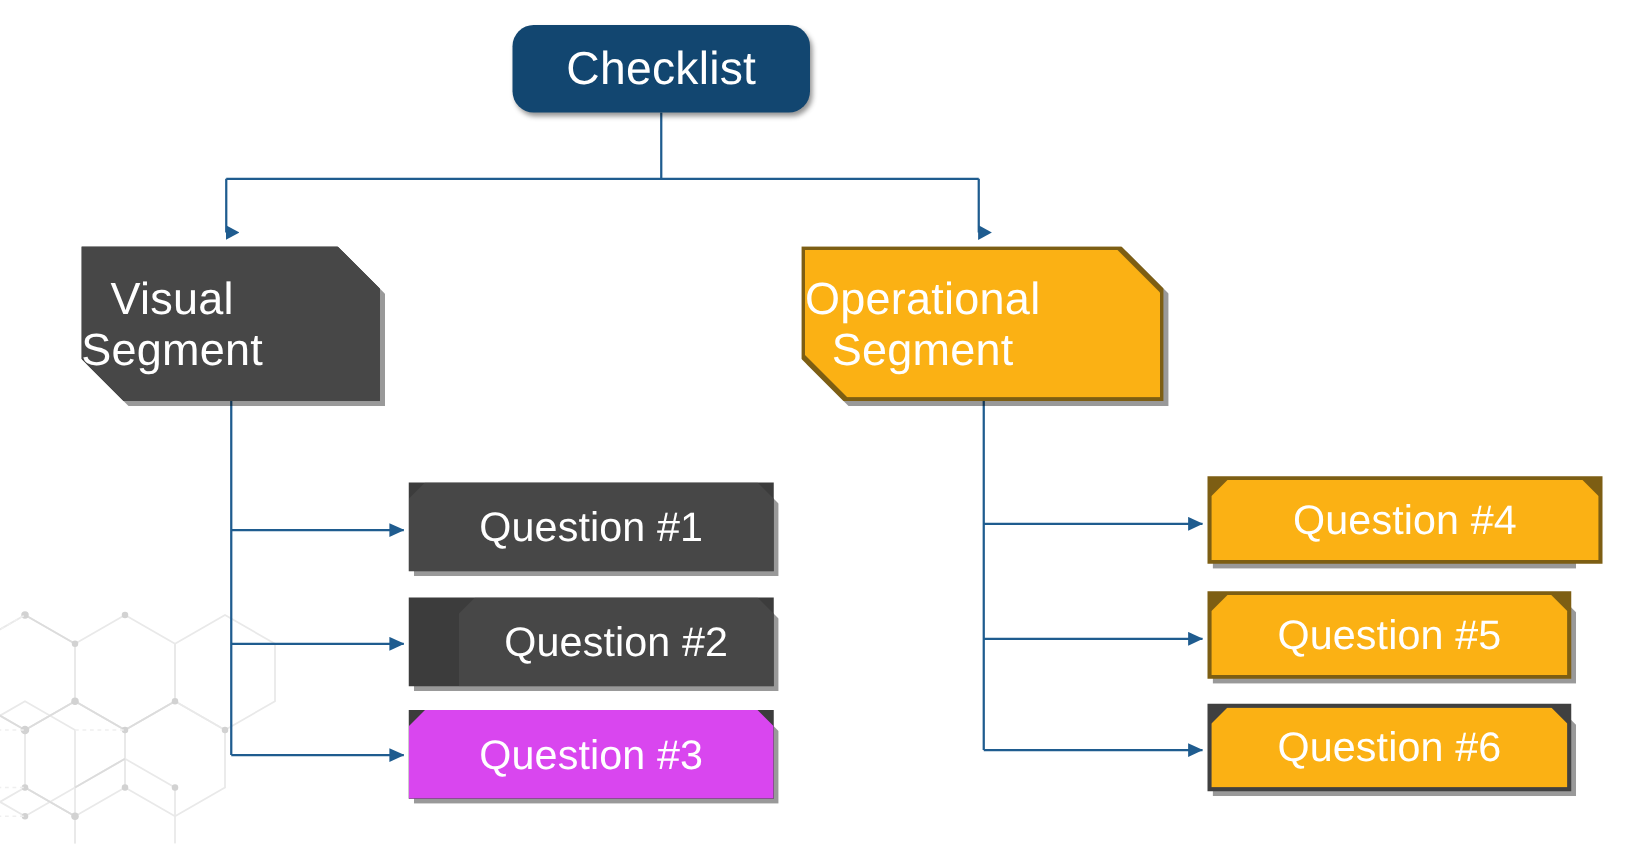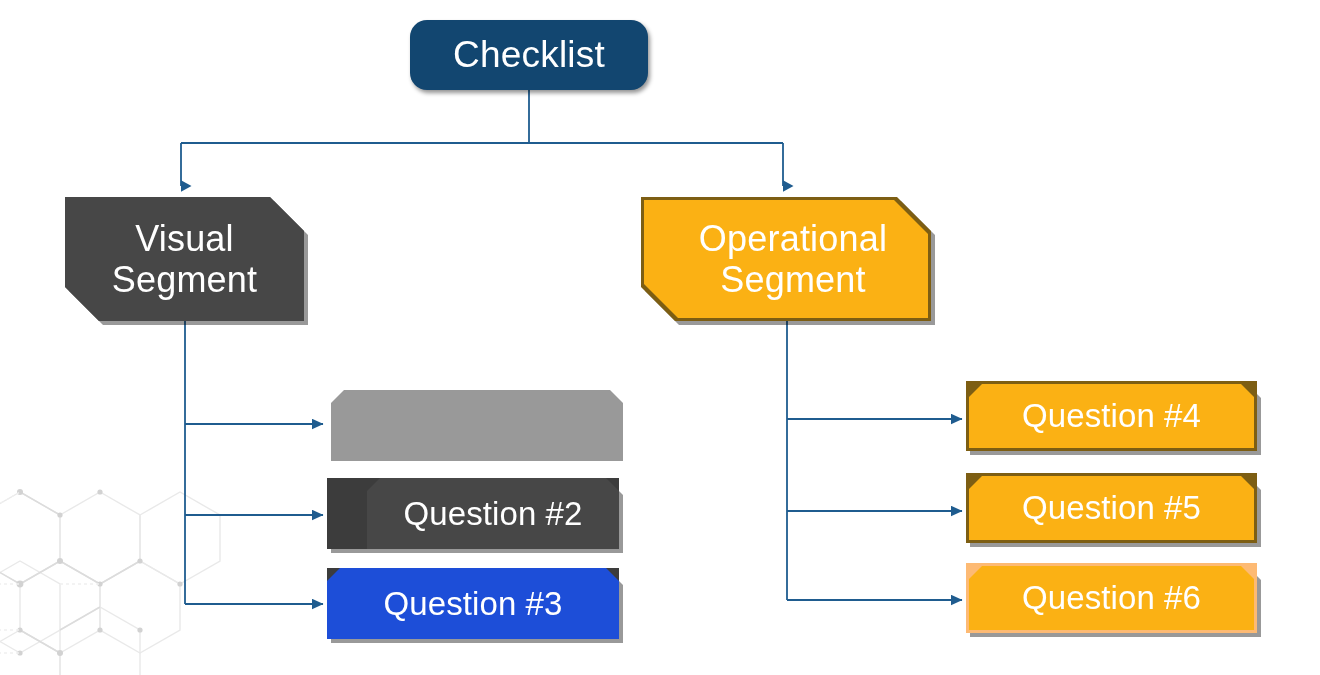--- a/index.html
+++ b/index.html
@@ -56,21 +56,20 @@
   .node-segment {
     font-size: 36px;
     letter-spacing: 0.2px;
     clip-path: polygon(0 0, calc(100% - 34px) 0, 100% 34px, 100% 100%, 34px 100%, 0 calc(100% - 34px));
   }
   .node-segment .seg-inner {
     position: absolute;
     inset: 0;
     display: flex;
     align-items: center;
-    justify-content: center;
     clip-path: polygon(0 0, calc(100% - 34px) 0, 100% 34px, 100% 100%, 34px 100%, 0 calc(100% - 34px));
   }
   .seg-shadow {
     position: absolute;
     box-sizing: border-box;
     background: rgba(0,0,0,0.40);
     clip-path: polygon(0 0, calc(100% - 34px) 0, 100% 34px, 100% 100%, 34px 100%, 0 calc(100% - 34px));
   }
   
   .node-question {
@@ -186,56 +185,61 @@
   <div class="seg-shadow" style="left:69px; top:201px; width:239px; height:124px;"></div>
   <div class="node node-segment" style="left:65px; top:197px; width:239px; height:124px; background:#3C3C3C;">
     <div class="seg-inner" style="background:#474747;">
       <span class="node-label">Visual
 Segment</span>
     </div>
   </div>
 
   <div class="seg-shadow" style="left:645px; top:201px; width:290px; height:124px;"></div>
   <div class="node node-segment" style="left:641px; top:197px; width:290px; height:124px; background:#7D5E13;">
-    <div class="seg-inner" style="background:#FBB114; top:3px; left:3px; right:3px; bottom:3px;padding-left:14px;">
+    <div class="seg-inner" style="background:#FBB114; top:3px; left:3px; right:3px; bottom:3px;">
       <span class="node-label">Operational
 Segment</span>
     </div>
   </div>
 
   <div class="q-shadow" style="left:331px; top:390px; width:292px; height:71px;"></div>
+  <div class="node node-question" style="left:327px; top:386px; width:292px; height:71px; background:#3C3C3C;">
+    <div class="q-inner" style="background:#474747;">
+      <span class="node-label">Question #1</span>
+    </div>
+  </div>
 
   <div class="q-shadow" style="left:331px; top:482px; width:292px; height:71px;"></div>
   <div class="node node-question" style="left:327px; top:478px; width:292px; height:71px; background:#3C3C3C;">
     <div class="q-inner" style="background:#474747;margin-left:40px;">
       <span class="node-label">Question #2</span>
     </div>
   </div>
 
   <div class="q-shadow" style="left:331px; top:572px; width:292px; height:71px;"></div>
   <div class="node node-question" style="left:327px; top:568px; width:292px; height:71px; background:#3C3C3C;">
-    <div class="q-inner" style="background:#1d4ed8;">
+    <div class="q-inner" style="background:#d946ef;">
       <span class="node-label">Question #3</span>
     </div>
   </div>
 
   <div class="q-shadow" style="left:970px; top:385px; width:291px; height:70px;"></div>
-  <div class="node node-question" style="left:966px; top:381px; width:291px; height:70px; background:#7D5E13;">
+  <div class="node node-question" style="left:966px; top:381px; width:316px; height:70px; background:#7D5E13;">
     <div class="q-inner" style="background:#FBB114; top:3px; left:3px; right:3px; bottom:3px;">
       <span class="node-label">Question #4</span>
     </div>
   </div>
 
   <div class="q-shadow" style="left:970px; top:477px; width:291px; height:70px;"></div>
   <div class="node node-question" style="left:966px; top:473px; width:291px; height:70px; background:#7D5E13;text-align:center;">
     <div class="q-inner" style="background:#FBB114; top:3px; left:3px; right:3px; bottom:3px;">
       <span class="node-label">Question #5</span>
     </div>
   </div>
 
   <div class="q-shadow" style="left:970px; top:567px; width:291px; height:70px;"></div>
-  <div class="node node-question" style="left:966px; top:563px; width:291px; height:70px; background:#fdba74;">
+  <div class="node node-question" style="left:966px; top:563px; width:291px; height:70px; background:#404040;">
     <div class="q-inner" style="background:#FBB114; top:3px; left:3px; right:3px; bottom:3px;">
       <span class="node-label">Question #6</span>
     </div>
   </div>
 
 </div>
 
 </body></html>

